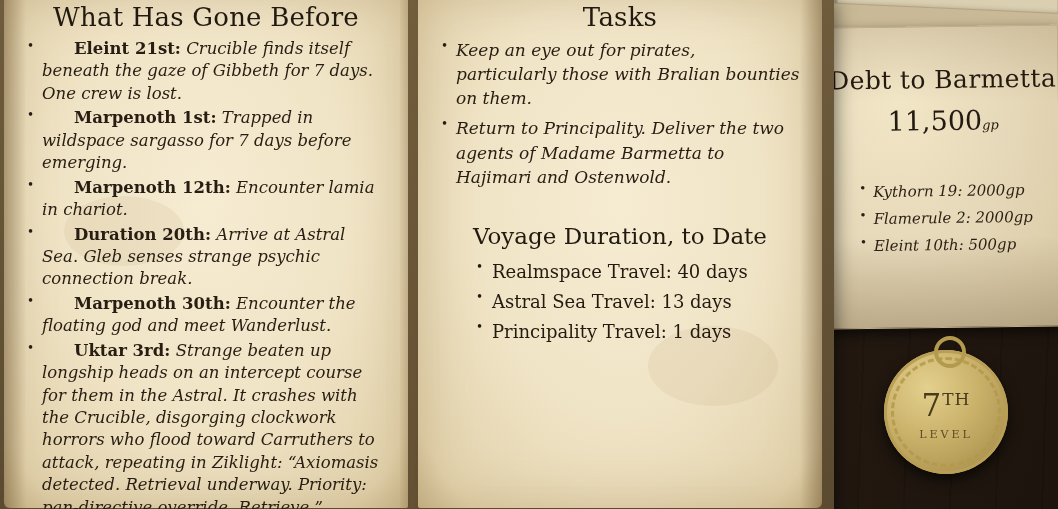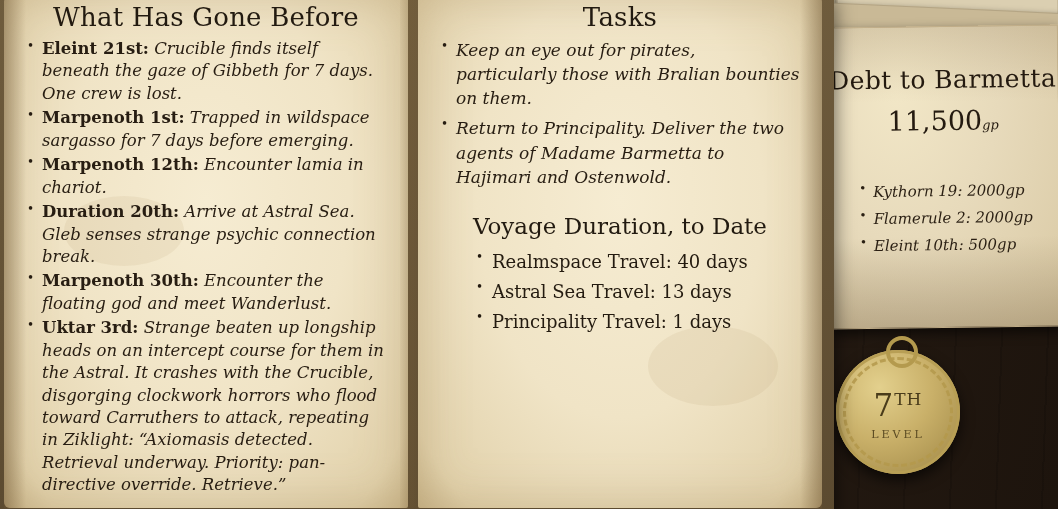--- a/index.html
+++ b/index.html
@@ -110,21 +110,21 @@
     content: "•";
     position: absolute;
     left: 2px;
     top: -2px;
     font-size: 12px;
   }
 
   
   .medallion {
     position: absolute;
-    left: 836px;
+    left: 884px;
     top: 350px;
     width: 124px;
     height: 124px;
     border-radius: 50%;
     background: radial-gradient(circle at 35% 30%, #e3d08d 0%, #c9b069 45%, #9c8443 100%);
     box-shadow: 0 6px 14px rgba(0,0,0,.65), inset 0 0 0 3px #b89f55;
     display: flex;
     flex-direction: column;
     align-items: center;
     justify-content: center;
@@ -215,21 +215,21 @@
   h1.page-heading {
     margin: 0 0 6px 0;
     text-align: center;
     font-size: 26px;
     font-weight: normal;
     font-family: "DejaVu Serif", serif;
     color: #221a10;
     letter-spacing: .2px;
   }
   h2.sub-heading {
-    margin: 24px 0 12px 0;
+    margin: 34px 0 12px 0;
     text-align: center;
     font-size: 23px;
     font-weight: normal;
     color: #221a10;
   }
 
   ul.entries {
     list-style: none;
     margin: 0;
     padding: 0;
@@ -247,20 +247,21 @@
     content: "•";
     position: absolute;
     left: 1px;
     top: 0px;
     font-size: 12px;
     font-style: normal;
   }
   ul.entries .date {
     font-style: normal;
     font-weight: bold;
+    margin-left: 32px;
   }
 
   ul.tasks > li { margin-bottom: 6px; font-size: 17px; line-height: 1.42; }
 
   ul.duration {
     list-style: none;
     margin: 0;
     padding: 0 0 0 34px;
   }
   ul.duration li {

